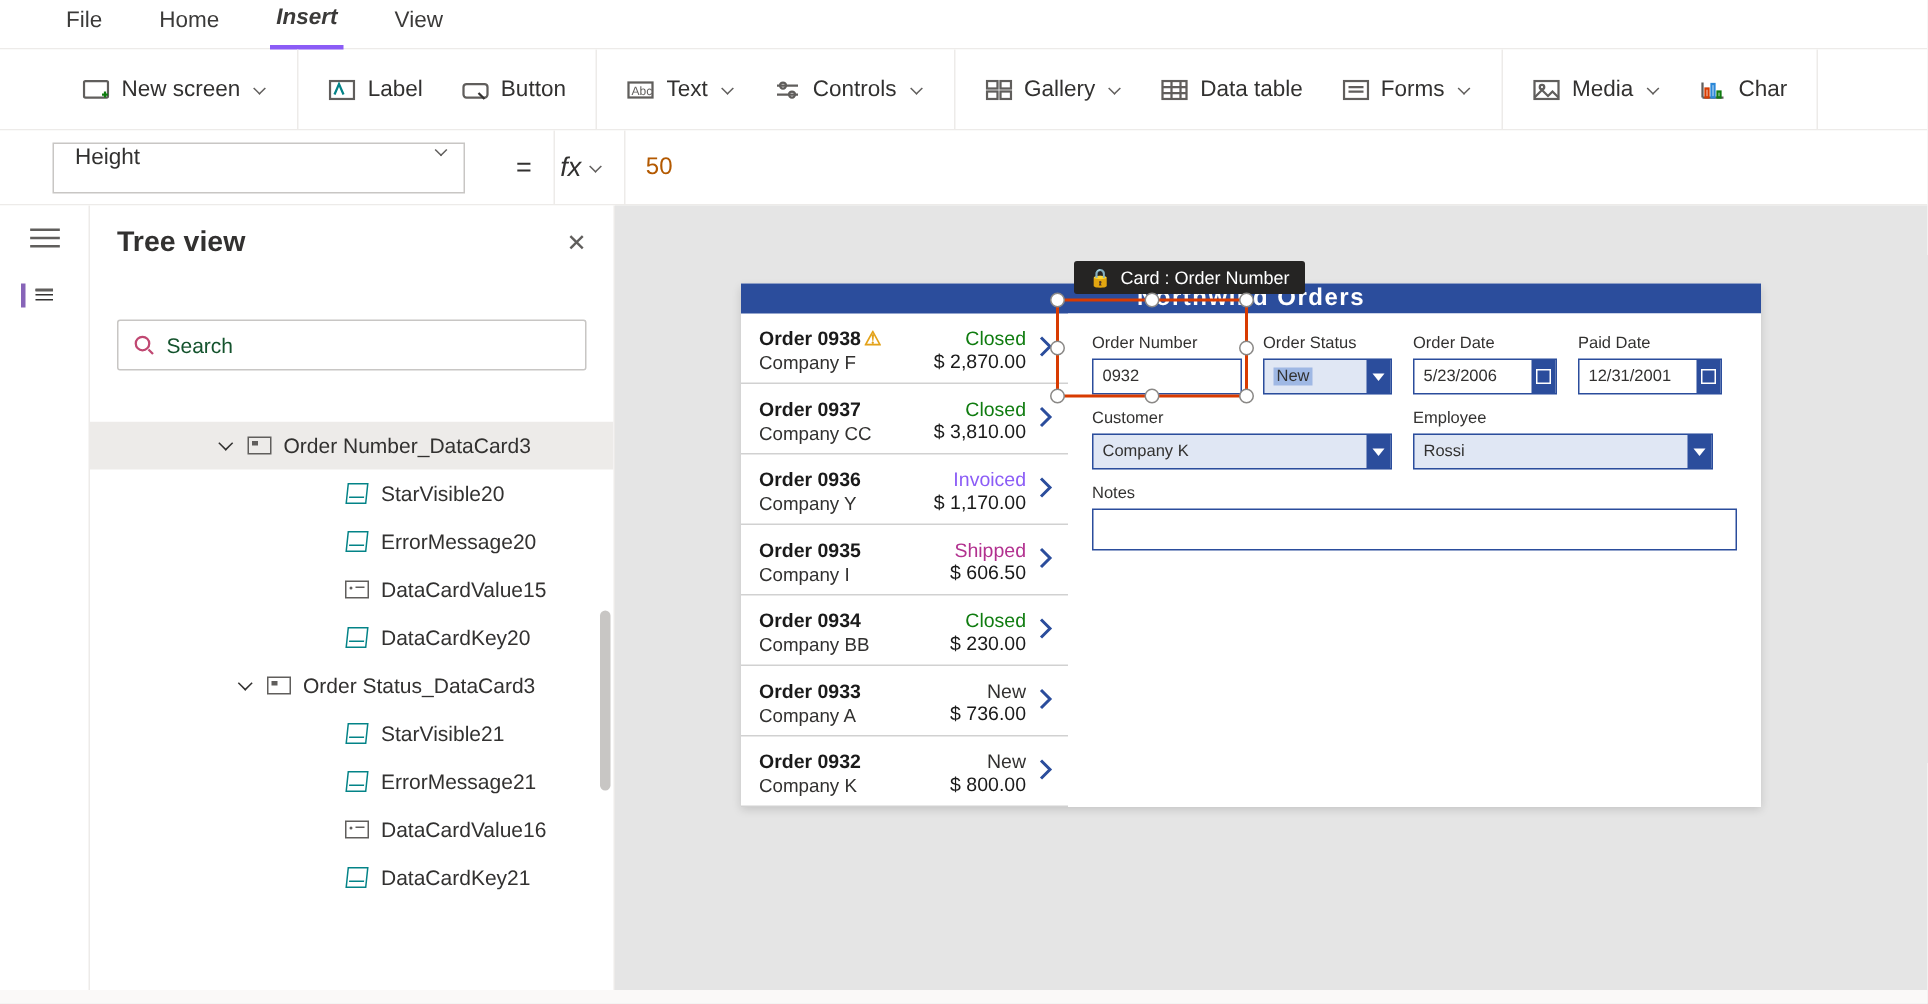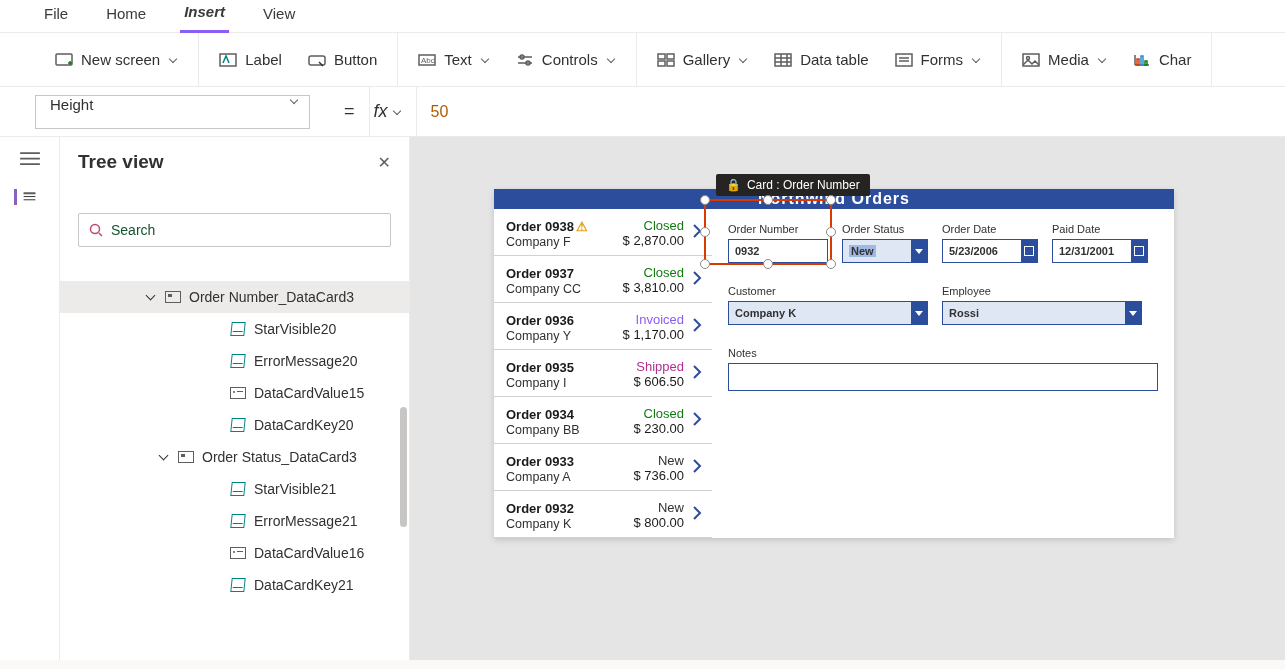--- a/index.html
+++ b/index.html
@@ -70,24 +70,24 @@
   .orow .left .comp { font-size:12.5px; color:#323130; }
   .orow .right { text-align:right; margin-right:8px;}
   .orow .right .stat { font-size:13px; }
   .orow .right .amt { font-size:13px; color:#1a1a1a; }
   .orow .go { color:#2b4d9c; }
   .go svg{width:10px;height:16px;}
   .stat.Closed{color:#107c10;} .stat.Invoiced{color:#8b5cf6;} .stat.Shipped{color:#b2318f;} .stat.New{color:#323130;}
   .warn { color:#e3a21a; font-size:13px; }
 
   .form { flex:1; padding:14px 16px 24px 16px; position:relative; background:#fff; }
-  .frow { display:flex; gap:14px; margin-bottom:22px; }
+  .frow { display:flex; gap:14px; margin-bottom:10px; }
   .fld { display:flex; flex-direction:column; }
   .fld label { font-size:11px; color:#323130; margin-bottom:4px; }
-  .fld .inp { height:24px; border:1px solid #2b4d9c; font-size:11px; padding:0 6px; display:flex; align-items:center; justify-content:space-between; gap:6px;font-weight:bold; }
+  .fld .inp { height:24px; border:1px solid #2b4d9c; font-size:11px; padding:0 6px; display:flex; align-items:center; justify-content:space-between; gap:6px; }
   .fld .inp.sel { background:#e0e7f4; }
   .fld .inp .dd { width:16px; height:100%; background:#2b4d9c; margin-right:-6px; display:flex;align-items:center; justify-content:center;}
   .fld .inp .dd::before{content:"";width:0;height:0;border-left:4px solid transparent;border-right:4px solid transparent;border-top:5px solid #fff;}
   .fld .inp .cal { width:16px; height:100%; background:#2b4d9c; margin-right:-6px; display:flex;align-items:center; justify-content:center; }
   .fld .inp .cal::before{content:"";width:8px;height:8px;border:1px solid #fff;}
   .notes { width:100%; height:28px; border:1px solid #2b4d9c; }
 
   
   .sel-box { position:absolute; border:2px solid #d83b01; }
   .tag { position:absolute; top:-27px; left:10px; background:#252423; color:#fff; font-size:12px; padding:4px 10px; border-radius:2px; display:flex; align-items:center; gap:6px; white-space:nowrap;}

